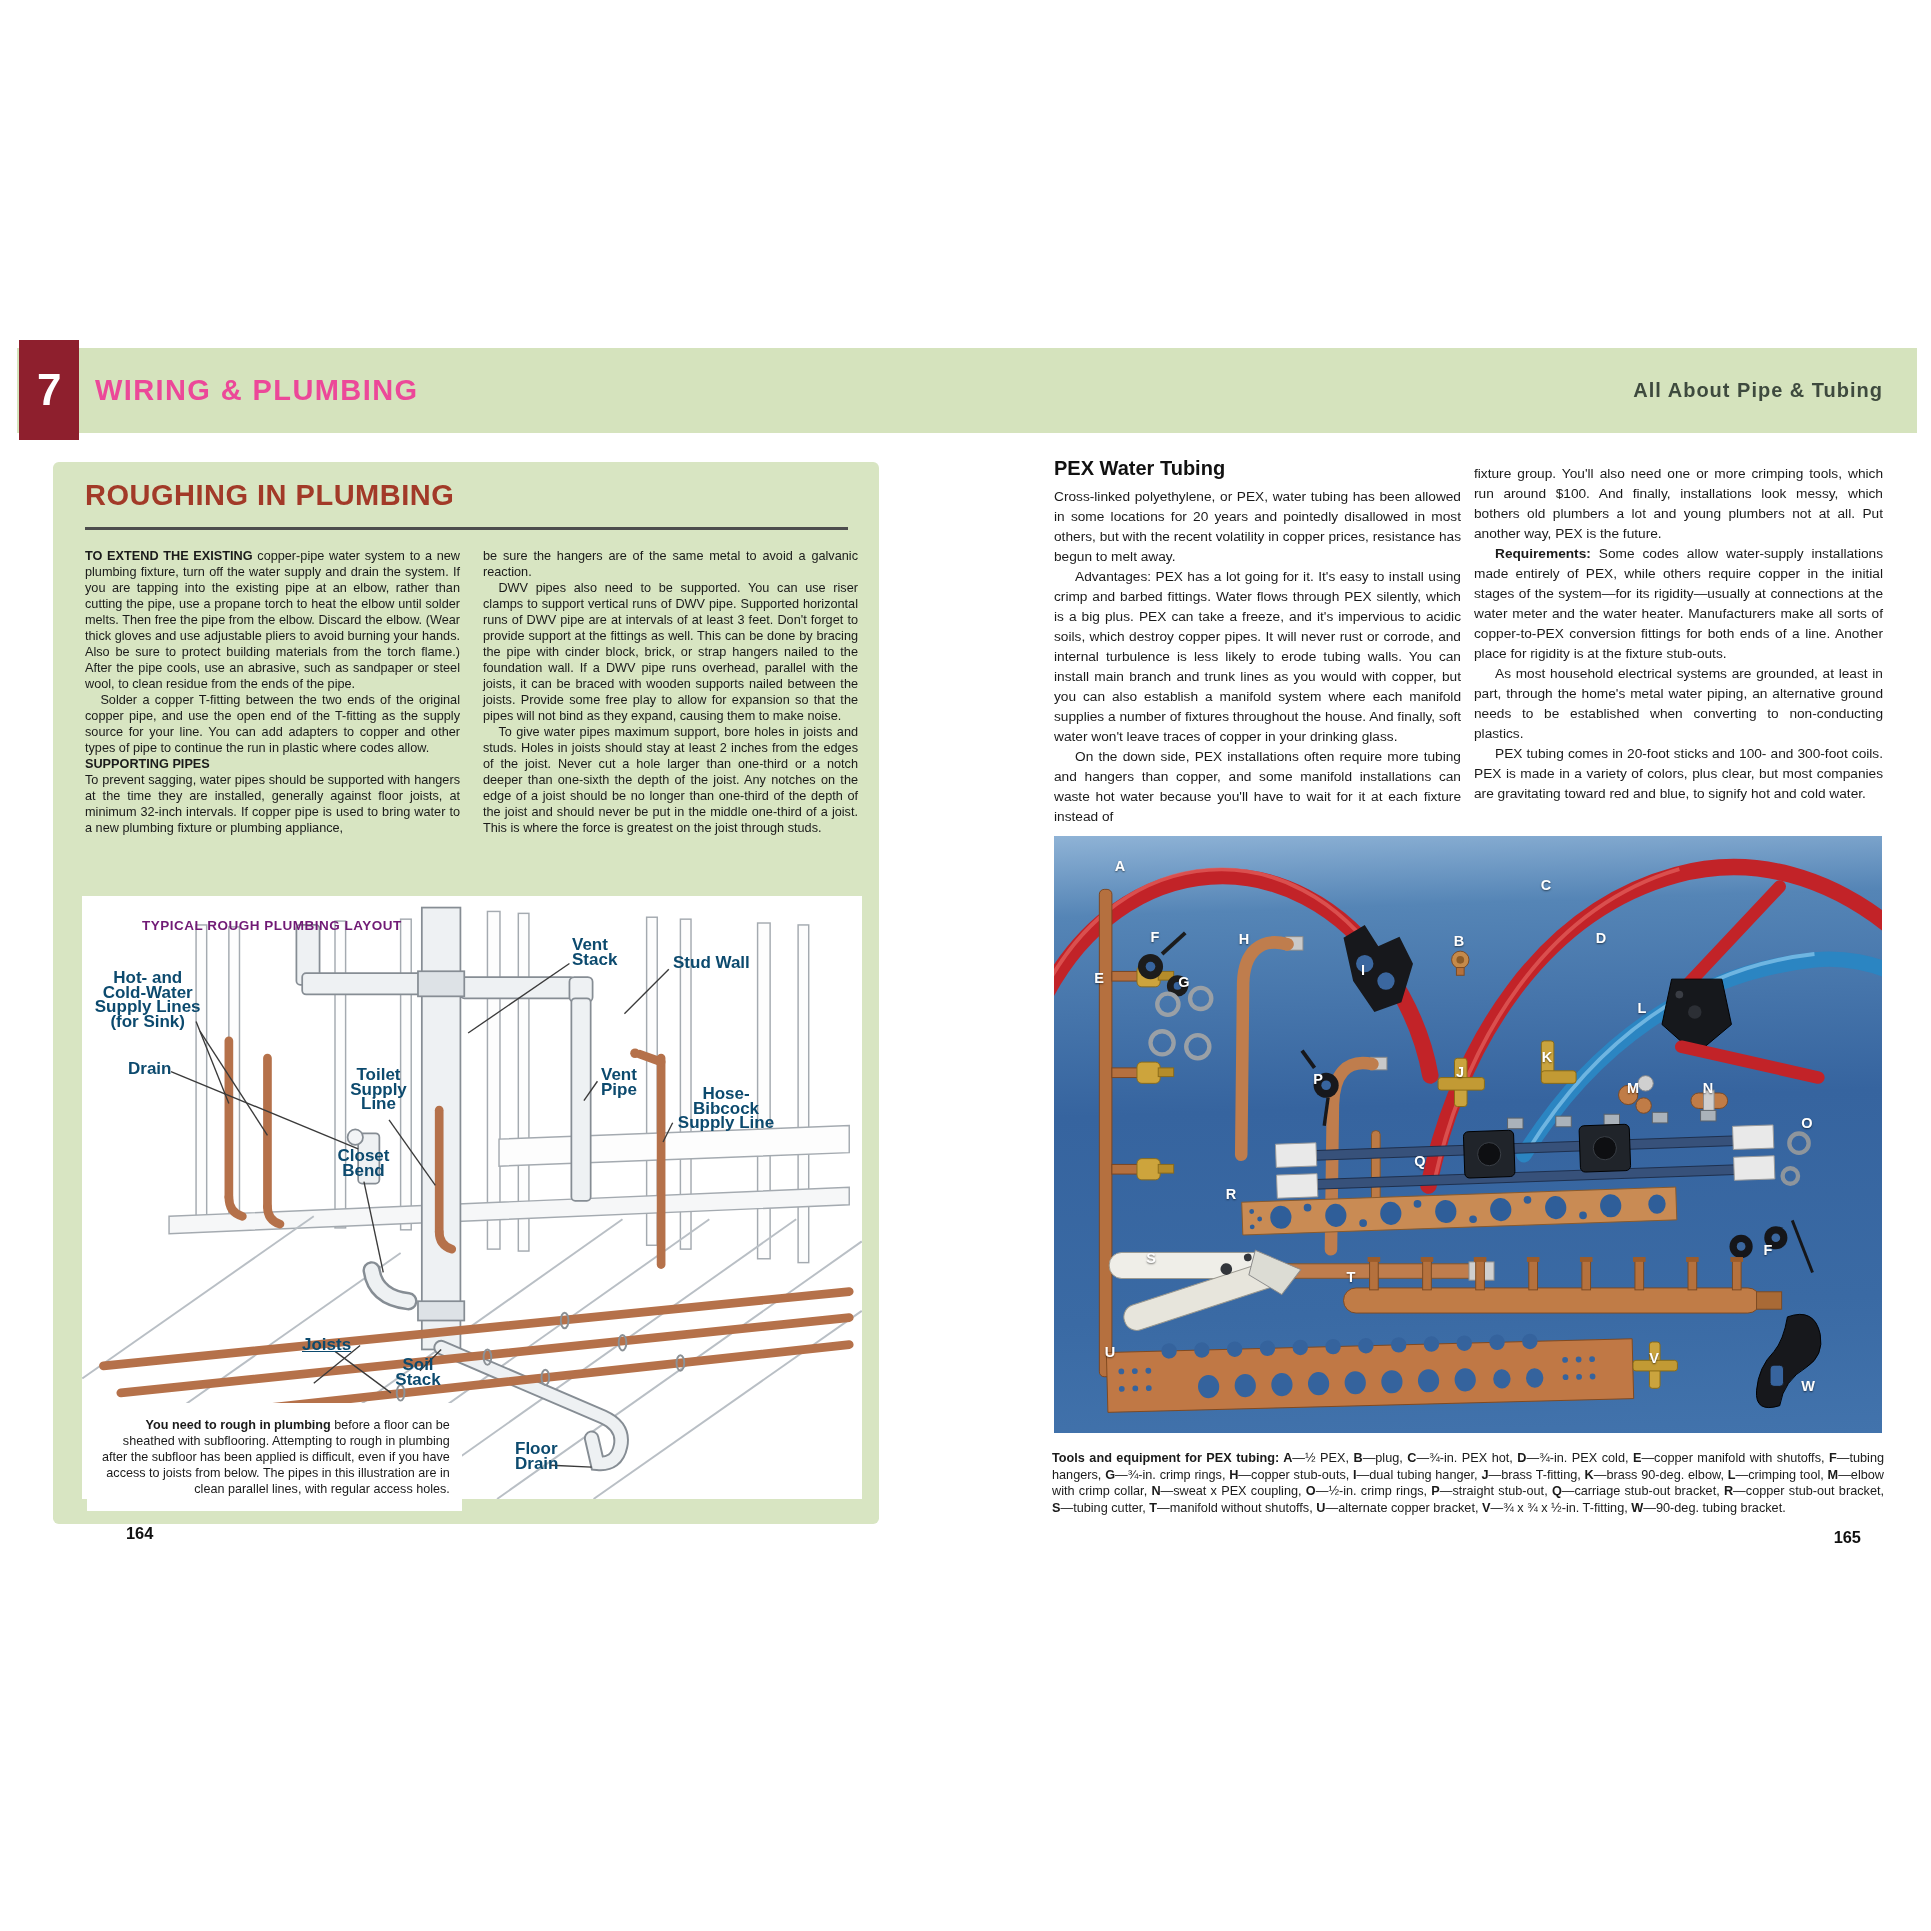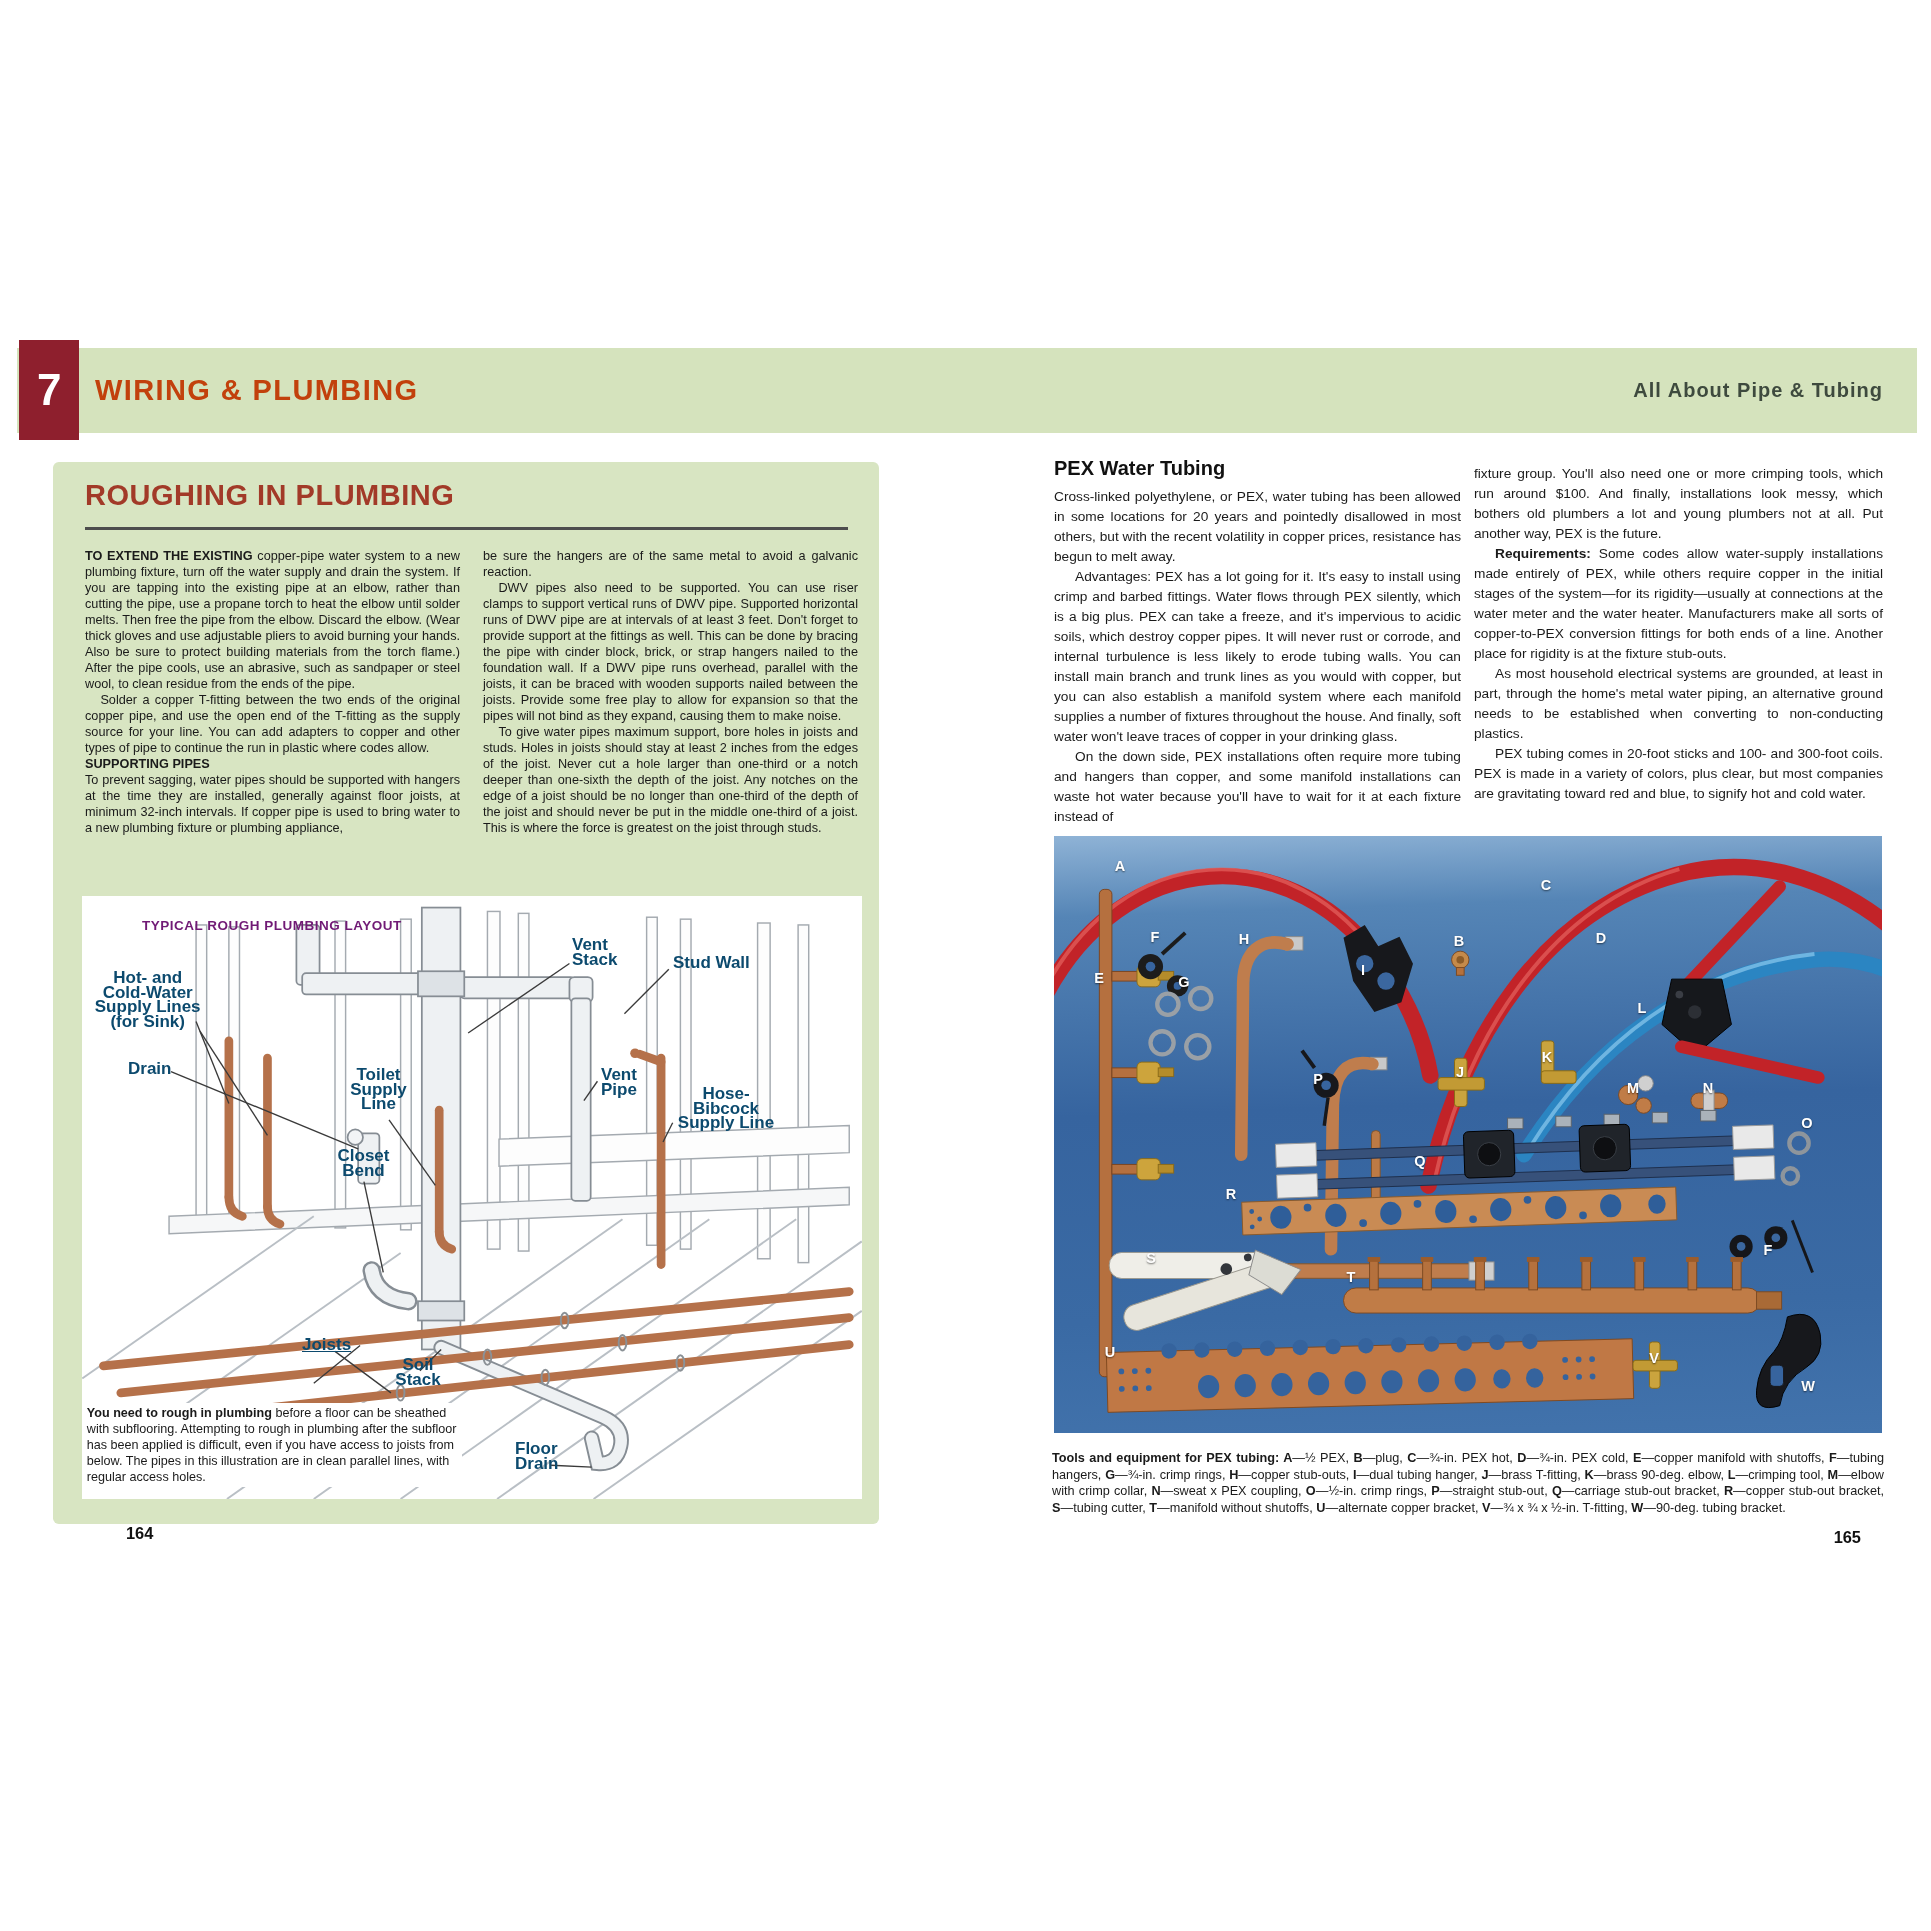--- a/index.html
+++ b/index.html
@@ -6,21 +6,21 @@
   .canvas{position:relative;width:1931px;height:1931px;background:#ffffff;
           font-family:"Liberation Sans",sans-serif;color:#1a1a1a;overflow:hidden;}
   .abs{position:absolute;}
 
   
   .band{left:17.4px;top:348px;width:1900px;height:85px;background:#d5e3bd;}
   .chapter-tab{left:19.3px;top:340px;width:60px;height:100px;background:#8e1f2d;
                display:flex;align-items:center;justify-content:center;}
   .chapter-num{color:#ffffff;font-size:44px;font-weight:bold;}
   .chapter-title{left:95px;top:359px;height:62px;display:flex;align-items:center;
-                 font-size:29px;font-weight:bold;letter-spacing:1.4px;color:#c2410c;}
+                 font-size:29px;font-weight:bold;letter-spacing:1.4px;color:#ec4899;}
   .section-title{right:48px;top:363px;height:54px;display:flex;align-items:center;
                  font-size:20px;font-weight:bold;letter-spacing:1px;color:#3e4a3e;}
 
   
   .gbox{left:53px;top:462px;width:826px;height:1062px;background:#d8e5c2;border-radius:5.8px;}
   .gbox-title{left:85px;top:479px;font-size:29px;font-weight:bold;letter-spacing:0.5px;color:#a23a28;}
   .gbox-rule{left:85px;top:527px;width:763px;height:2.9px;background:#4d4d4d;}
   .gcol{font-size:12.7px;line-height:16px;text-align:justify;}
   .gcol p{margin:0;}
   .gcol .ind{text-indent:15.4px;}
@@ -29,21 +29,21 @@
   .gcol1{left:85px;top:548px;width:375px;}
   .gcol2{left:483px;top:548px;width:375px;}
 
   
   .diagram{left:82px;top:896px;width:780px;height:603px;background:#ffffff;}
   .dlabel{position:absolute;font-size:17px;font-weight:bold;color:#0c4a6e;line-height:14.5px;
           white-space:pre-line;}
   .dtitle{position:absolute;left:60px;top:22px;font-size:13.5px;font-weight:bold;letter-spacing:0.5px;color:#701a75;}
   .dcaption{position:absolute;left:4.8px;top:507px;width:375px;background:#ffffff;
             font-size:12.6px;line-height:16px;padding:1.9px 0;}
-  .dcaption p{margin:0;}
+  .dcaption p{margin:12px;text-align:right;}
 
   
   .rhead{left:1054px;top:457px;font-size:20px;font-weight:bold;color:#111;}
   .rcol{font-size:13.7px;line-height:20px;text-align:justify;}
   .rcol p{margin:0;}
   .rcol .ind{text-indent:21px;}
   .rcol1{left:1054px;top:487px;width:407px;}
   .rcol2{left:1474px;top:464px;width:409px;}
 
   

